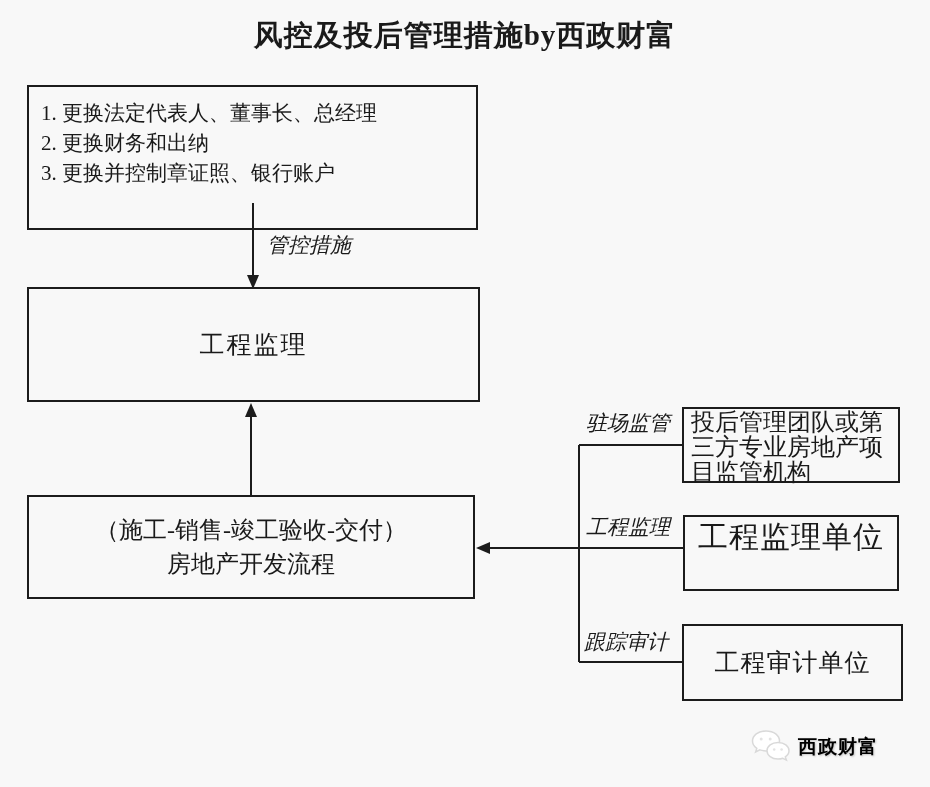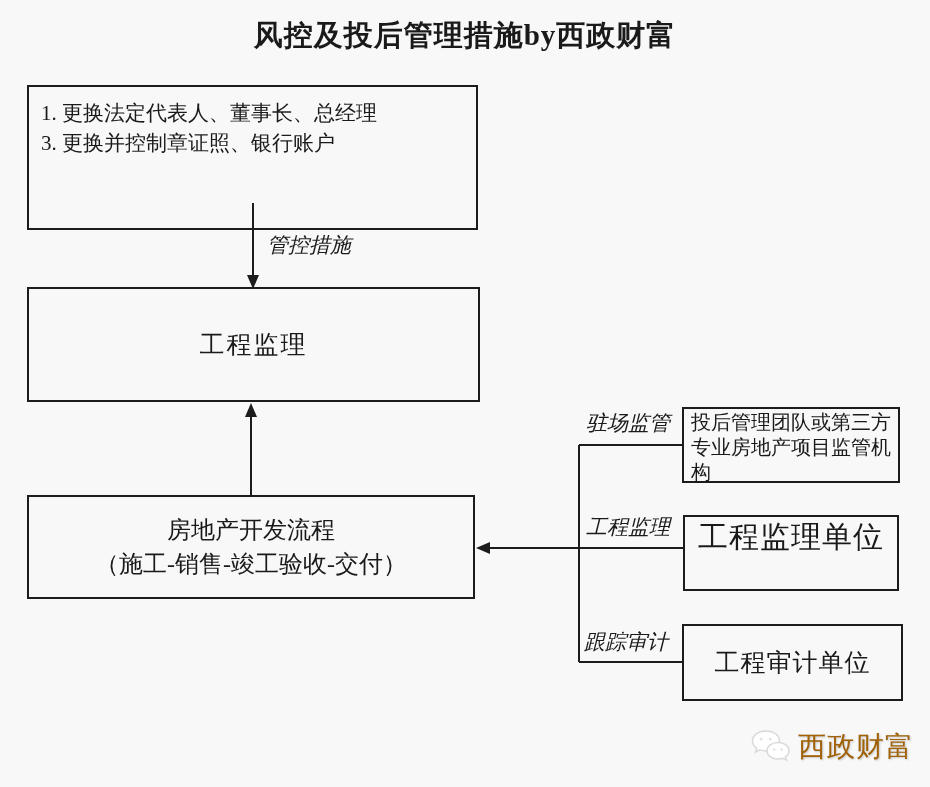--- a/index.html
+++ b/index.html
@@ -74,21 +74,21 @@
     justify-content: center;
     font-size: 24px;
     line-height: 34px;
   }
   .box-team {
     left: 682px;
     top: 407px;
     width: 218px;
     height: 76px;
     padding: 1px 7px;
-    font-size: 20px;
+    font-size: 24px;
     line-height: 25px;
   }
   .box-supervision {
     left: 683px;
     top: 515px;
     width: 216px;
     height: 76px;
     display: flex;
     align-items: flex-start;
     justify-content: center;
@@ -119,23 +119,23 @@
   .watermark {
     position: absolute;
     left: 749px;
     top: 728px;
     display: flex;
     align-items: center;
     gap: 5px;
   }
   .watermark-text {
     font-family: "Liberation Sans", "DejaVu Sans", sans-serif;
-    font-size: 28px;
-    font-weight: normal;
-    color: #a16207;
+    font-size: 19px;
+    font-weight: bold;
+    color: #000000;
     text-shadow: 1px 1px 2px #c6c6c6, 0 0 1px #dedede;
     letter-spacing: 1px;
   }
 </style>
 </head>
 <body>
 
 <div class="canvas">
 
   <div class="title">风控及投后管理措施by西政财富</div>
@@ -153,30 +153,31 @@
 
     <line x1="579" y1="445" x2="579" y2="662"></line>
 
     <line x1="579" y1="445" x2="682" y2="445"></line>
 
     <line x1="579" y1="662" x2="682" y2="662"></line>
   </svg>
 
   <div class="box box-measures">
     <div>1. 更换法定代表人、董事长、总经理</div>
+    <div>2. 更换财务和出纳</div>
     <div>3. 更换并控制章证照、银行账户</div>
   </div>
 
   <div class="box box-project">
     <span>工程监理</span>
   </div>
 
   <div class="box box-dev">
+    <div>（施工-销售-竣工验收-交付）</div>
     <div>房地产开发流程</div>
-    <div>（施工-销售-竣工验收-交付）</div>
   </div>
 
   <div class="box box-team">
     <span>投后管理团队或第三方专业房地产项目监管机构</span>
   </div>
 
   <div class="box box-supervision">
     <span>工程监理单位</span>
   </div>
 

